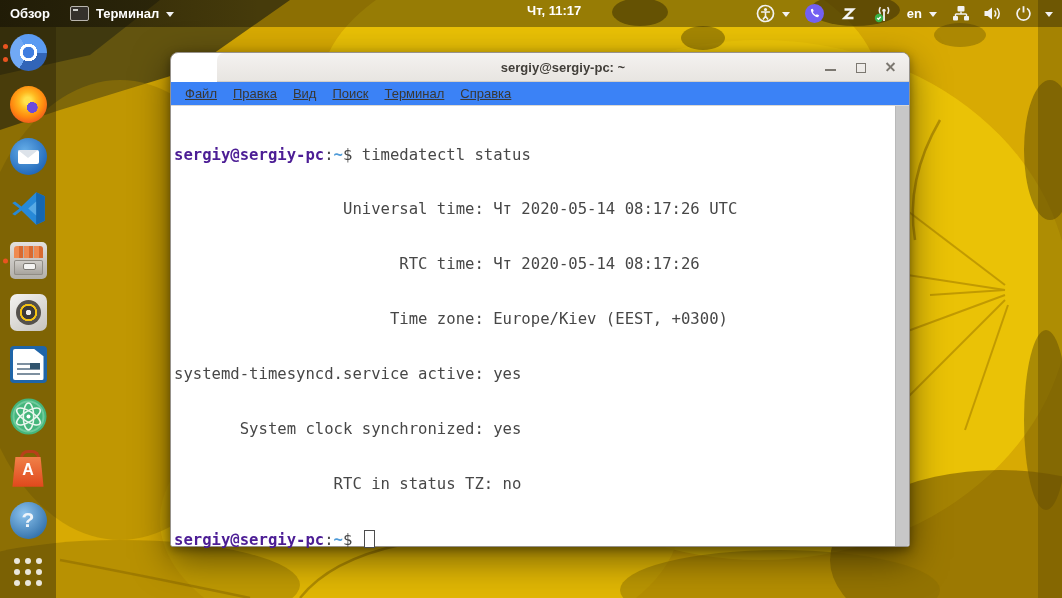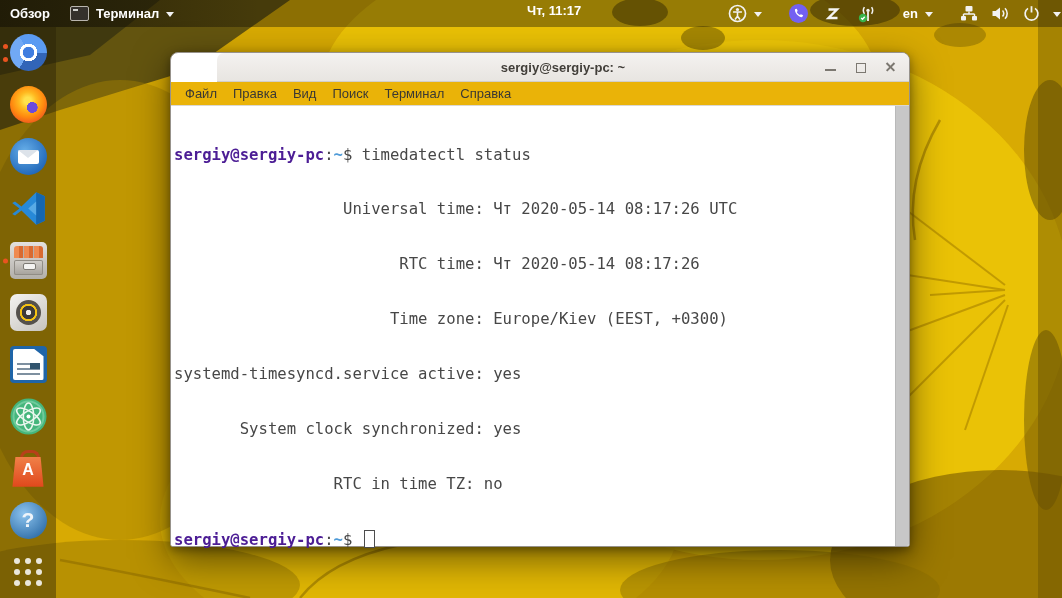--- a/index.html
+++ b/index.html
@@ -16,21 +16,21 @@
   .topbar::before{content:"";position:absolute;left:0;top:0;width:260px;height:27px;
     background:linear-gradient(90deg,rgba(20,16,4,.55),rgba(20,16,4,0));pointer-events:none;}
   .tb-left{display:flex;align-items:center;gap:20px;padding-left:10px;position:relative;z-index:1;}
   .tb-btn{display:flex;align-items:center;gap:7px;cursor:default;}
   .caret{width:0;height:0;border-left:4px solid transparent;border-right:4px solid transparent;
     border-top:5px solid #f2f2f2;margin-top:2px;}
   .term-mini{width:17px;height:13px;background:#35312c;border:1px solid #b9b5ae;border-radius:2px;
     position:relative;display:inline-block;}
   .term-mini i{position:absolute;left:2px;top:2px;width:5px;height:2px;background:#cfd0cc;}
   .clock{position:absolute;left:527px;top:0;height:21px;display:flex;align-items:center;z-index:1;}
-  .tb-right{margin-left:auto;display:flex;align-items:center;gap:27px;padding-right:1px;position:relative;z-index:1;}
+  .tb-right{margin-left:auto;display:flex;align-items:center;gap:15px;padding-right:9px;position:relative;z-index:1;}
   .tray{display:flex;align-items:center;gap:17px;}
   .tray span{display:inline-flex;}
   .kbd span{font-weight:bold;color:#fff;}
   .system{gap:13px;}
   .viber-badge{width:19px;height:19px;border-radius:50%;background:#7360f2;display:inline-flex;
     align-items:center;justify-content:center;}
 
   
   .dock{position:absolute;left:0;top:27px;width:56px;height:571px;z-index:5;
     background:rgba(38,30,6,.42);display:flex;flex-direction:column;}
@@ -92,22 +92,22 @@
     border-bottom:1px solid #d2cec8;border-radius:7px 7px 0 0;position:relative;
     display:flex;align-items:center;justify-content:center;margin-left:46px;}
   .title{font-size:13px;font-weight:bold;color:#413e39;}
   .win-controls{position:absolute;right:12px;top:0;bottom:0;display:flex;align-items:center;gap:17px;}
   .wc{width:13px;height:13px;position:relative;display:inline-block;}
   .wc.min i{position:absolute;left:1px;right:1px;top:8px;height:2px;background:#7c7871;}
   .wc.max i{position:absolute;left:2px;top:2px;width:8px;height:8px;border:1.5px solid #7c7871;}
   .wc.close i{position:absolute;left:1px;top:5.5px;width:11px;height:1.8px;background:#7c7871;}
   .wc.close .x1{transform:rotate(45deg);}
   .wc.close .x2{transform:rotate(-45deg);}
-  .menubar{height:23px;background:#eab308;border-bottom:1px solid #dbd8d3;display:flex;
-    align-items:center;padding-left:6px;font-size:13px;color:#3a3834;}
+  .menubar{height:23px;background:#3b82f6;border-bottom:1px solid #dbd8d3;display:flex;
+    align-items:center;padding-left:6px;font-size:13px;color:#3a3834;text-decoration:underline;}
   .menu-item{padding:2px 8px;}
   .term{flex:1;position:relative;background:#fff;border-radius:0 0 2px 2px;}
   .term-text{position:absolute;left:3px;top:3px;right:16px;bottom:0;
     font-family:"DejaVu Sans Mono",monospace;font-size:15.6px;line-height:18.3px;
     color:#474747;white-space:pre;}
   .pu{color:#4c1d95;font-weight:bold;}
   .pp{color:#4f9bd8;font-weight:bold;}
   .cursor{display:inline-block;width:9px;height:16px;border:1.4px solid #4d4d4d;
     vertical-align:-3px;margin-left:2px;background:#fff;}
   .scrollbar{position:absolute;top:0;right:0;width:13px;bottom:0;background:#c7c7c7;
@@ -339,18 +339,18 @@
   </div>
 
   <div class="term">
     <div class="term-text">
       <div class="tline"><span class="pu">sergiy@sergiy-pc</span><span>:</span><span class="pp">~</span><span>$ </span><span>timedatectl status</span></div>
       <div class="tline">                  Universal time: Чт 2020-05-14 08:17:26 UTC</div>
       <div class="tline">                        RTC time: Чт 2020-05-14 08:17:26</div>
       <div class="tline">                       Time zone: Europe/Kiev (EEST, +0300)</div>
       <div class="tline">systemd-timesyncd.service active: yes</div>
       <div class="tline">       System clock synchronized: yes</div>
-      <div class="tline">                 RTC in time TZ: no</div>
+      <div class="tline">                 RTC in status TZ: no</div>
       <div class="tline"><span class="pu">sergiy@sergiy-pc</span><span>:</span><span class="pp">~</span><span>$ </span><span class="cursor"></span></div>
     </div>
     <div class="scrollbar"></div>
   </div>
 </section>
 
 </body></html>

